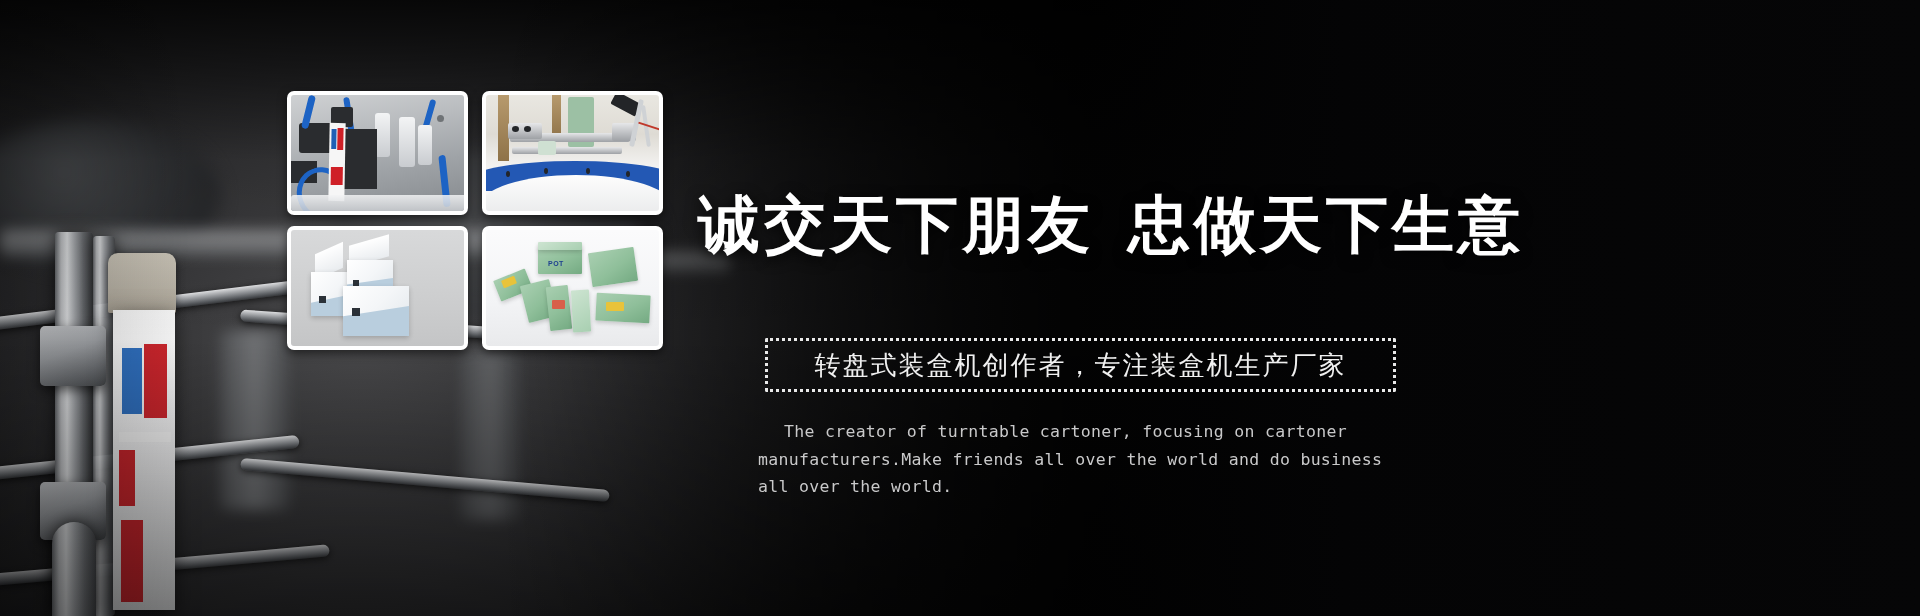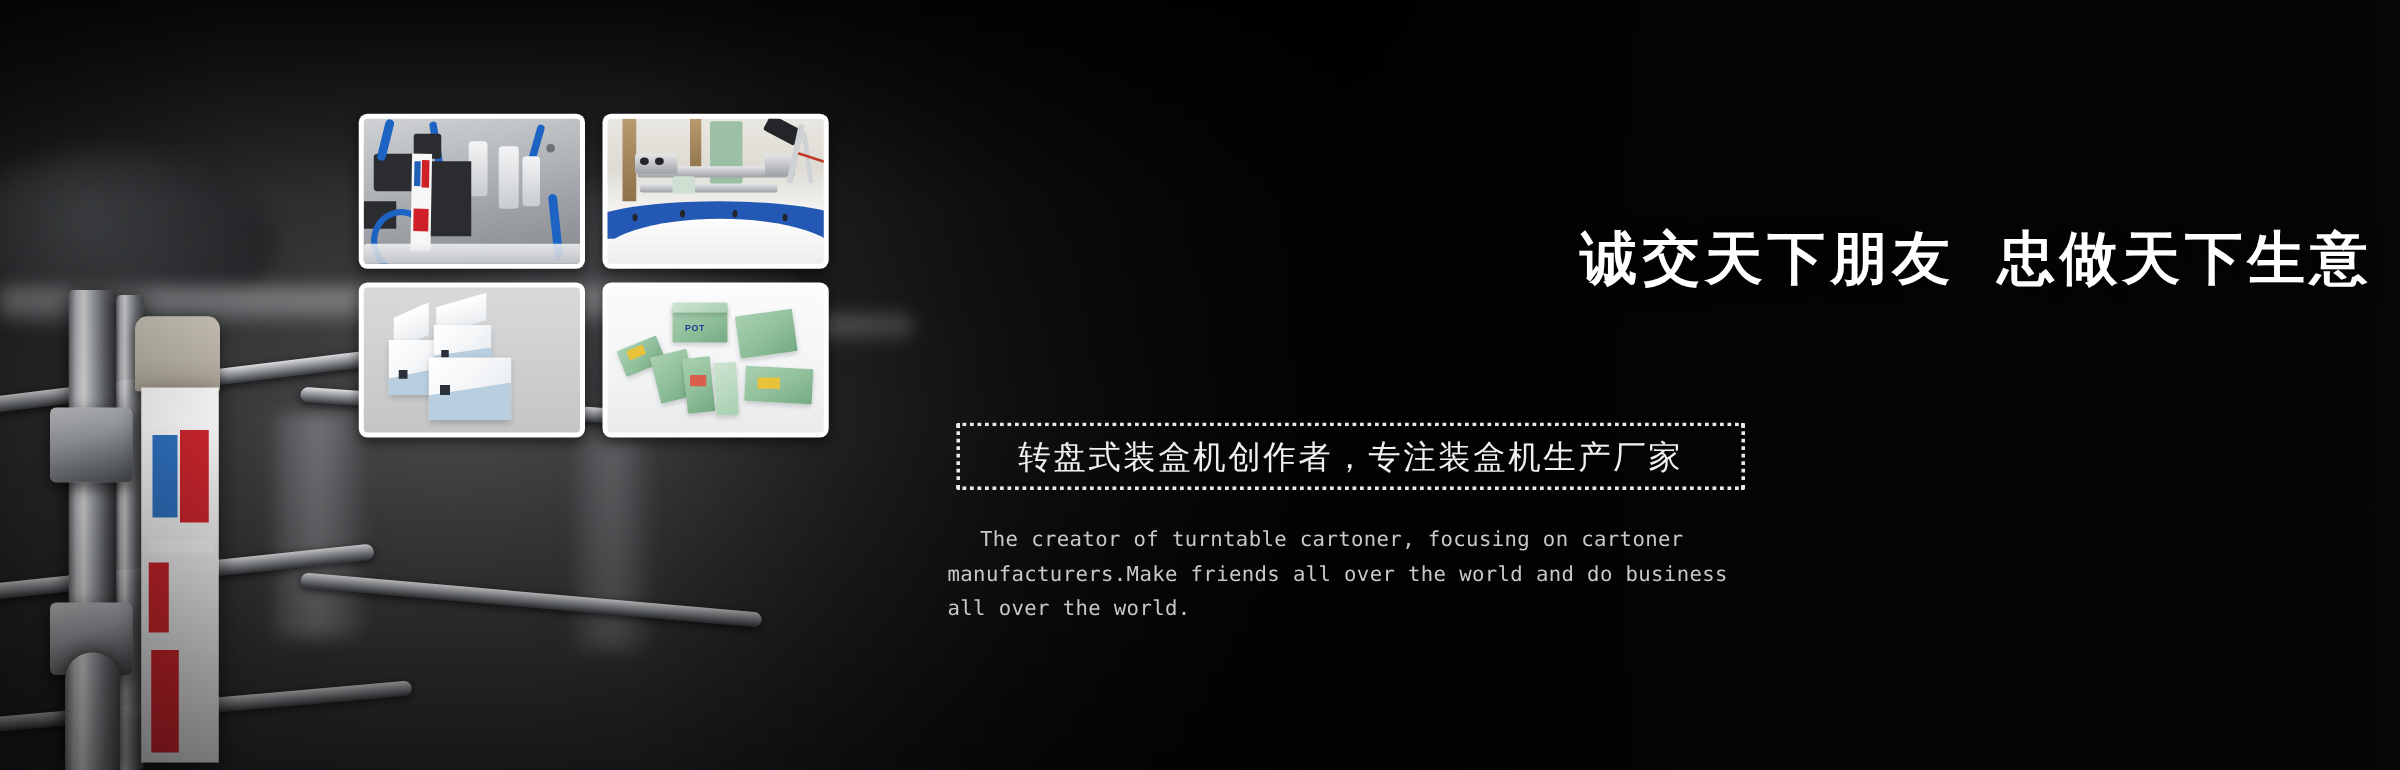--- a/index.html
+++ b/index.html
@@ -116,26 +116,25 @@
 
   #brand-title{
     position:absolute;left:250px;top:88px;
     font-family:"DejaVu Serif","Liberation Serif",serif;
     font-size:58px;line-height:1;color:#f4f4f4;
     letter-spacing:6px;white-space:nowrap;
     text-shadow:0 2px 10px rgba(0,0,0,.8);
   }
 
   #headline{
-    position:absolute;left:8px;top:182px;width:1200px;
+    position:absolute;left:8px;top:192px;width:1200px;
     font-family:"DejaVu Serif","Liberation Serif",serif;
-    font-weight:bold;font-size:46px;line-height:1.05;color:#ffffff;
+    font-weight:bold;font-size:62px;line-height:1.05;color:#ffffff;
     letter-spacing:4px;white-space:nowrap;
     text-shadow:0 3px 14px rgba(0,0,0,.85);
-    text-align:right;
   }
   #headline .gapsp{display:inline-block;width:34px;}
 
   #tagline-box{
     position:absolute;left:75px;top:338px;width:625px;height:48px;
     border:3px dotted #e9e9e9;border-radius:2px;
     display:flex;align-items:center;justify-content:center;
   }
   #tagline-text{
     font-family:"DejaVu Serif","Liberation Serif",serif;

